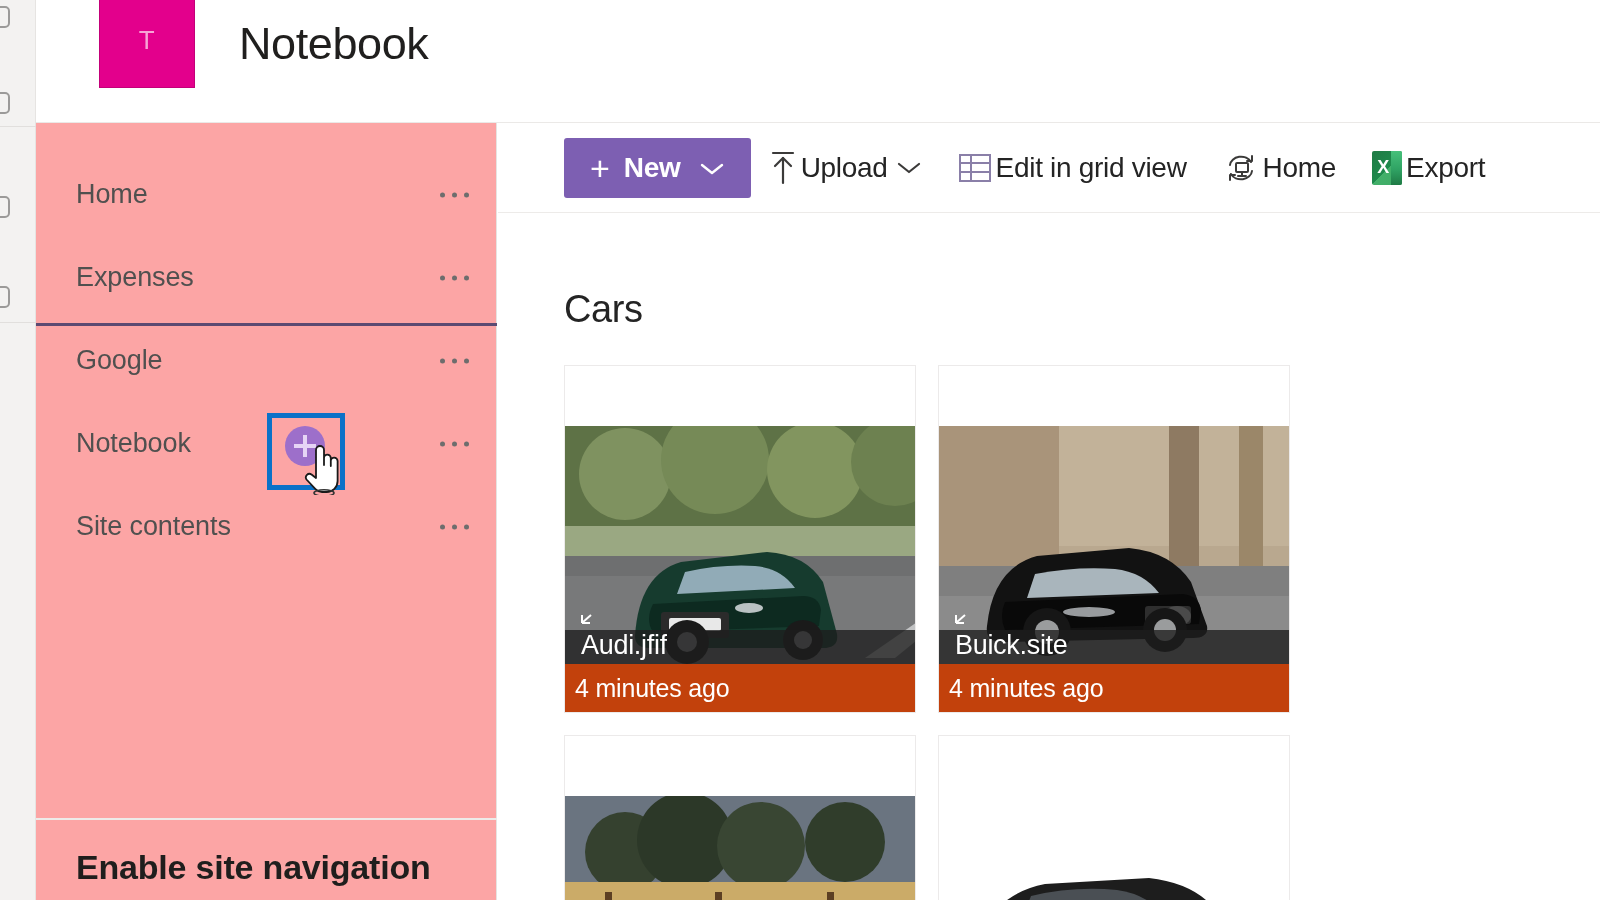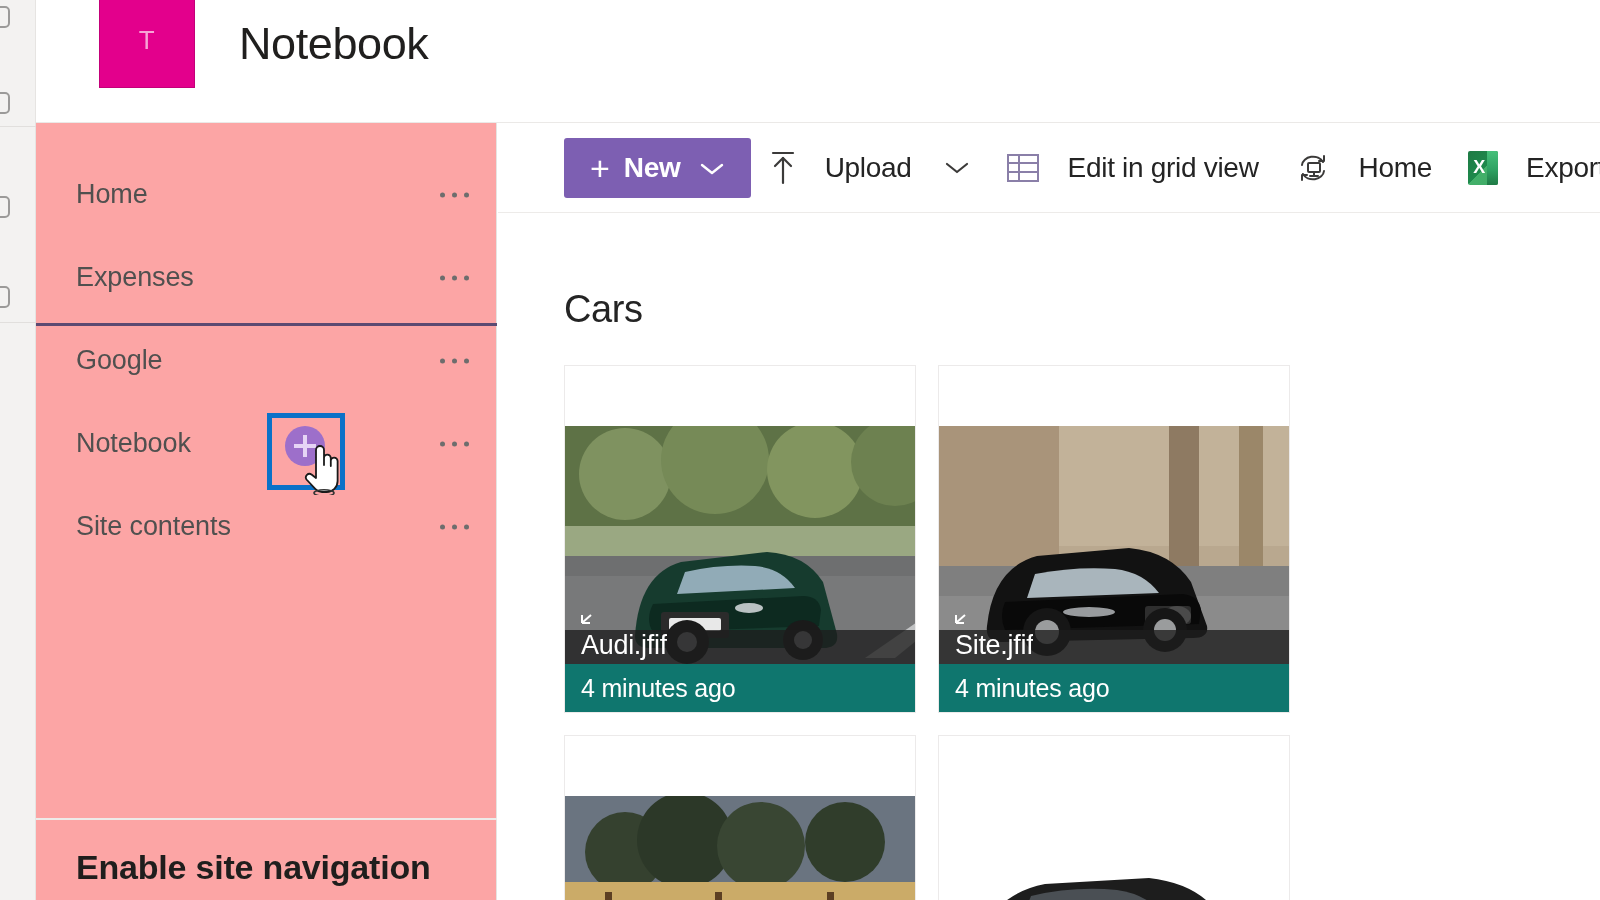--- a/index.html
+++ b/index.html
@@ -144,21 +144,21 @@
     background: #7d5fb2; border-radius: 3px; color: #fff;
     font-size: 28px; font-weight: 700; letter-spacing: -0.2px;
     white-space: nowrap;
   }
   .btn-new .plus-glyph {
     font-size: 34px; font-weight: 400; line-height: 1;
   }
   .btn-new .chev { display:inline-block; margin-left: 4px; }
 
   .cmd-item {
-    display: flex; align-items: center; gap: 28px;
+    display: flex; align-items: center; gap: 4px;
     height: 60px; padding: 0 18px;
     font-size: 28px; color: #242424; font-weight: 400; letter-spacing: -0.3px;
     white-space: nowrap;
   }
   .cmd-item:first-of-type { margin-left: 34px; }
   .cmd-icon { display: flex; align-items: center; justify-content: center; }
   .cmd-chev { margin-left: 4px; display: flex; align-items: center; }
 
   .excel-icon {
     width: 30px; height: 34px; border-radius: 2px;
@@ -202,22 +202,22 @@
   }
   .tile-name {
     color: #ffffff; font-size: 27px; font-weight: 400; letter-spacing: -0.3px;
     white-space: nowrap; overflow: hidden;
   }
   .tile-typeicon {
     position: absolute; left: 16px; top: -16px; width: 18px; height: 14px;
   }
   .tile-footer {
     position: absolute; left: 0; bottom: 0; width: 352px; height: 48px;
-    background: #0f766e;
-    display: flex; align-items: center; padding-left: 16px;
+    background: #c2410c;
+    display: flex; align-items: center; padding-left: 10px;
   }
   .tile-date {
     color: #ffffff; font-size: 25px; font-weight: 400; letter-spacing: -0.2px;
     white-space: nowrap;
   }
 </style>
 </head>
 <body>
 
 <div id="app">
@@ -433,21 +433,21 @@
             <ellipse cx="226" cy="204" rx="22" ry="22" fill="#161616"></ellipse>
               <ellipse cx="226" cy="204" rx="11" ry="11" fill="#9a9c9d"></ellipse>
             <ellipse cx="150" cy="186" rx="26" ry="5" fill="#d6dade" opacity=".7"></ellipse>
           </svg>
         </div>
         <div class="tile-caption">
           <svg class="tile-typeicon" viewBox="0 0 18 14">
             <path d="M1 1 L1 9 M1 9 L9 9" fill="none" stroke="#ffffff" stroke-width="2"></path>
             <path d="M2 8 L10 1" fill="none" stroke="#ffffff" stroke-width="2"></path>
           </svg>
-          <span class="tile-name">Site.jfif</span>
+          <span class="tile-name">Buick.site</span>
         </div>
         <div class="tile-footer">
           <span class="tile-date">4 minutes ago</span>
         </div>
       </div>
 
       <div class="tile">
         <div class="tile-thumb">
           <svg viewBox="0 0 352 240" preserveAspectRatio="none">
             <rect width="352" height="240" fill="#c7a96a"></rect>

